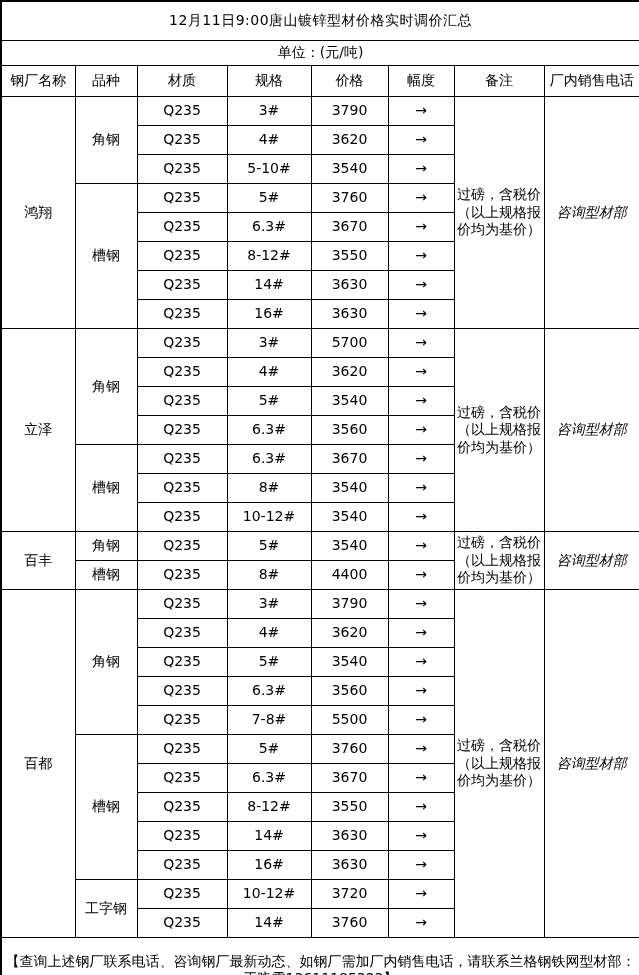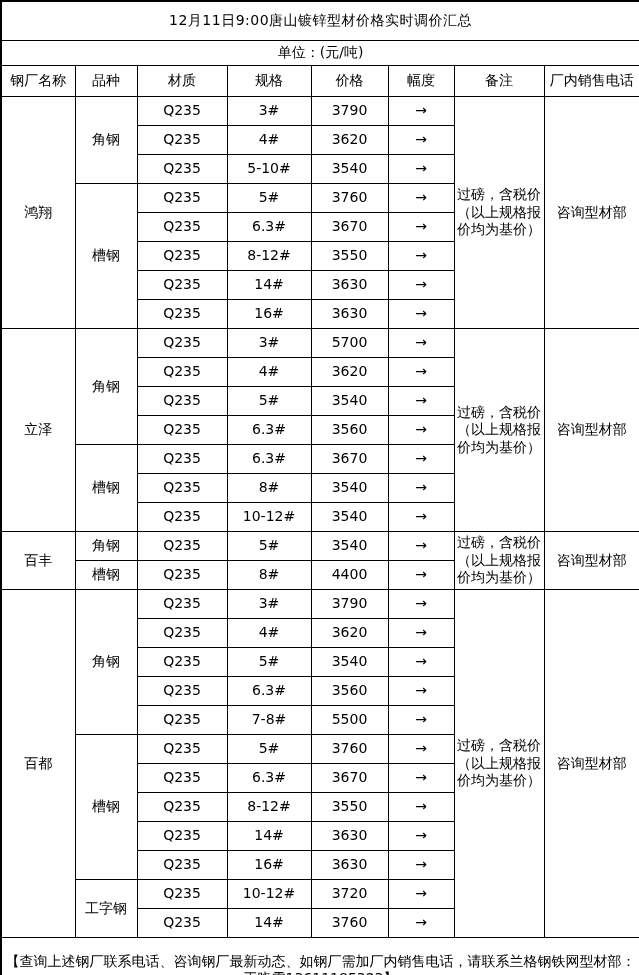--- a/index.html
+++ b/index.html
@@ -54,20 +54,21 @@
     font-size: 14px;
   }
   td.remark-cell {
     text-align: left;
     font-size: 13px;
     line-height: 1.4;
     padding: 0 3px;
   }
   td.phone-cell {
     font-size: 14px;
+    font-style: italic;
   }
   td.trend-cell {
     font-size: 15px;
   }
   td.footer-cell {
     height: 64px;
     font-size: 15px;
     line-height: 1.65;
     padding: 2px 3px;
   }

